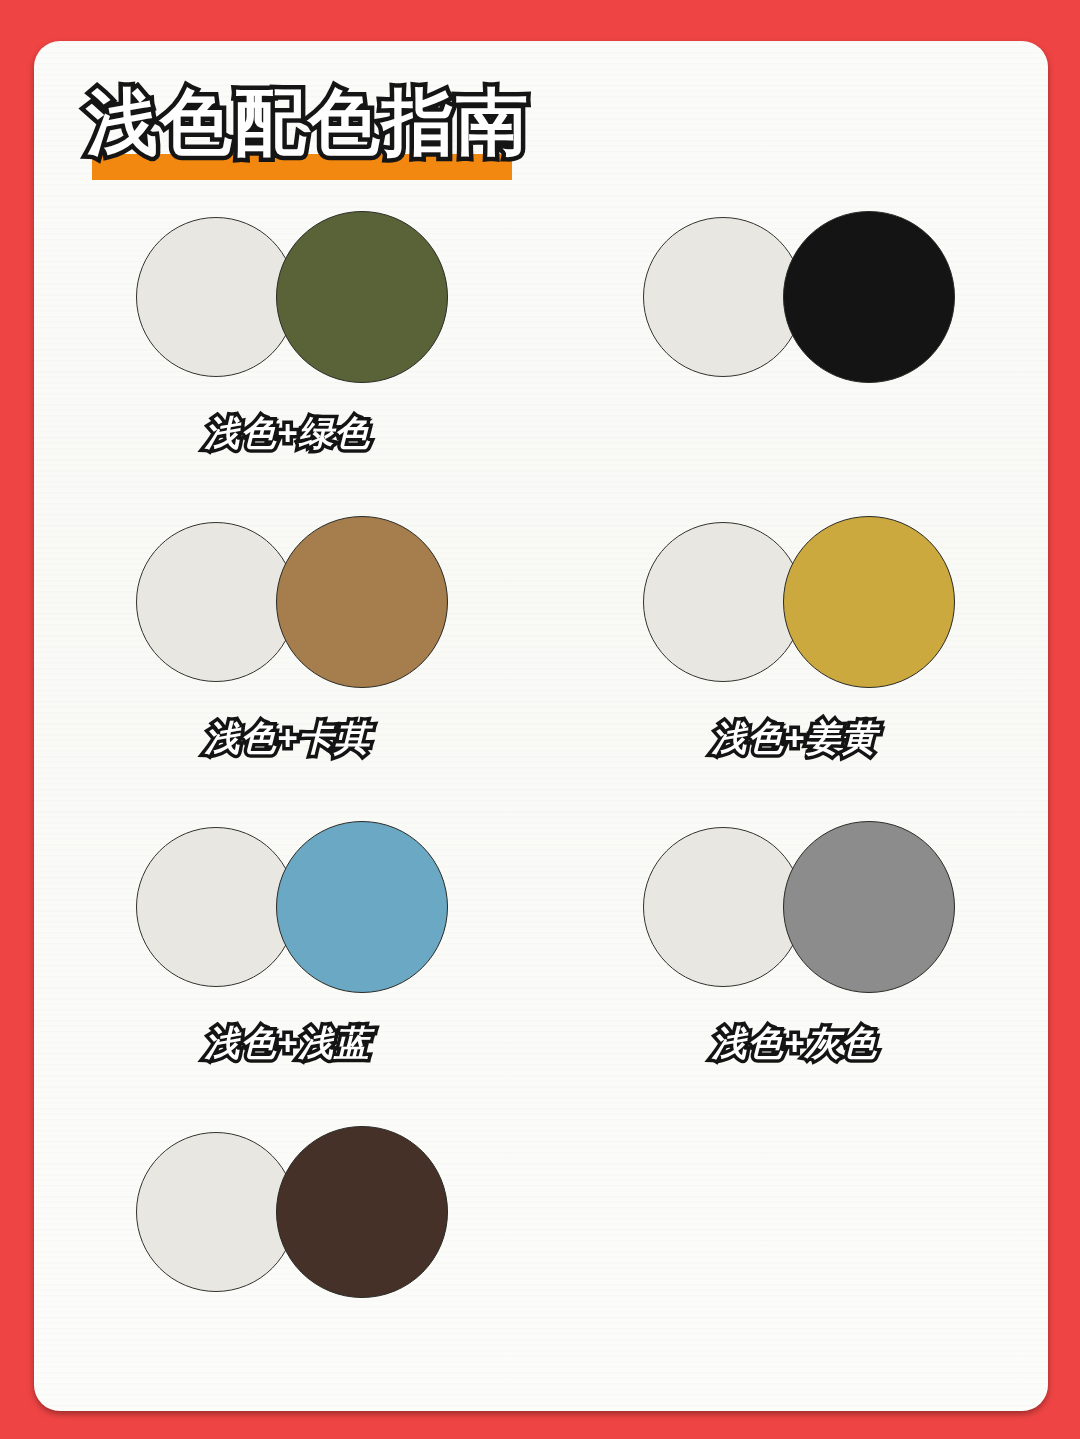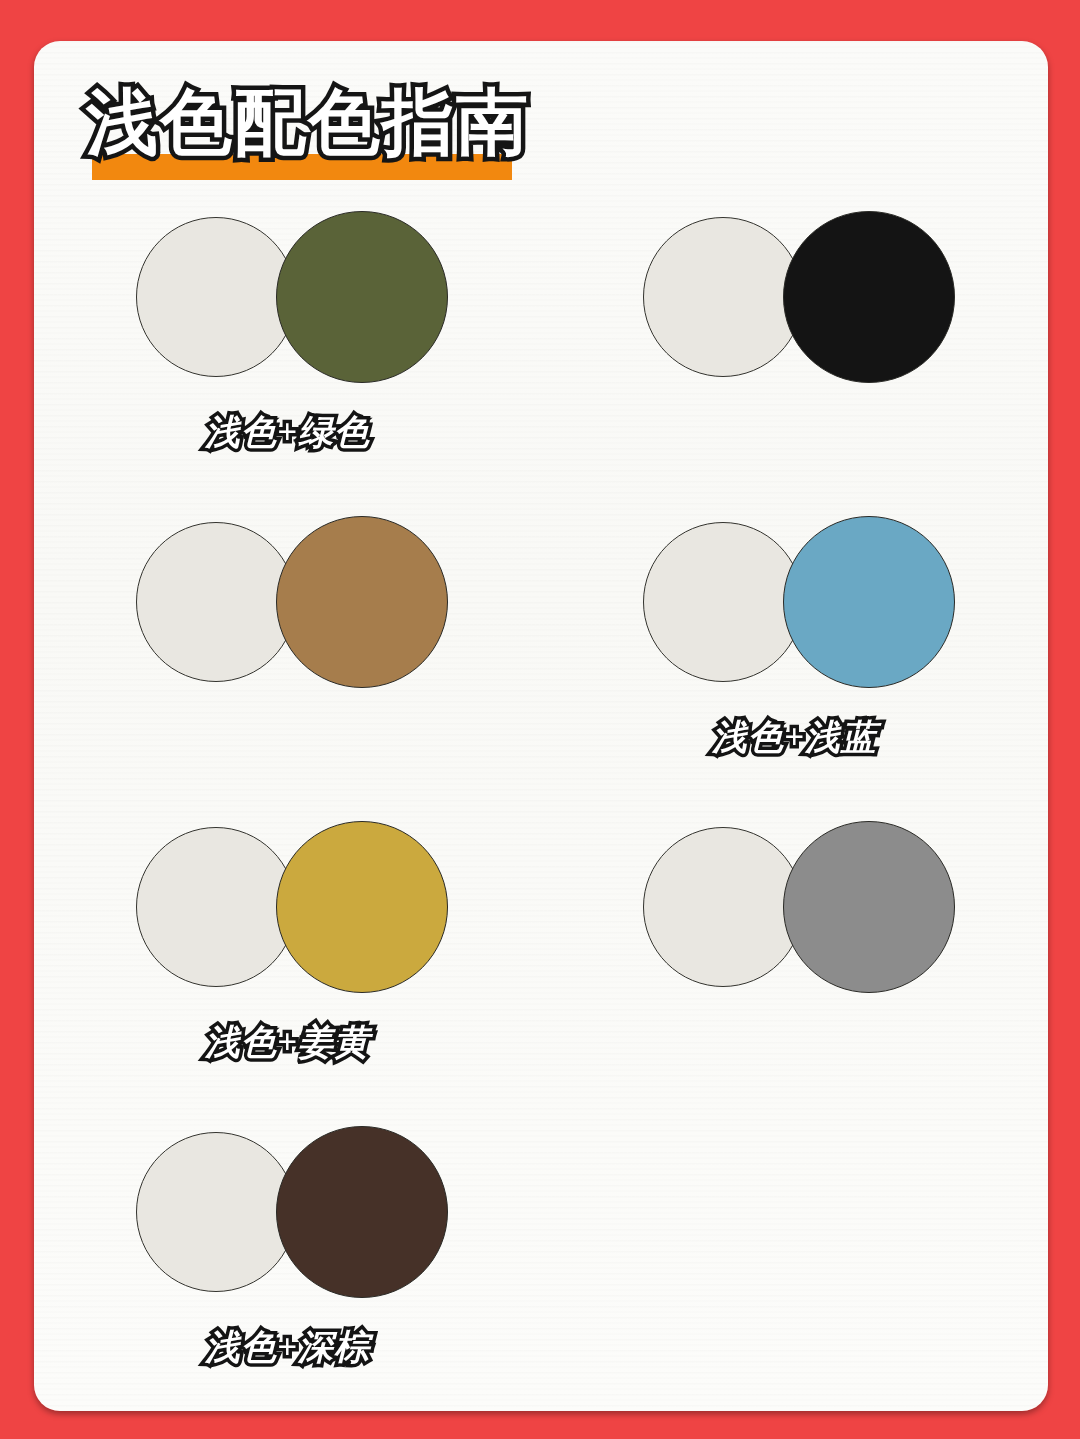--- a/index.html
+++ b/index.html
@@ -130,21 +130,21 @@
     margin-top: 26px;
     font-size: 35px;
     font-weight: bold;
     font-style: italic;
     line-height: 44px;
     letter-spacing: 1px;
     color: #ffffff;
     -webkit-text-stroke: 7px #141414;
     paint-order: stroke fill;
     white-space: nowrap;
-    font-family: Liberation Serif, serif;
+    font-family: Liberation Sans, sans-serif;
   }
 </style>
 </head>
 <body>
 
 <div id="poster" style="background: #ef4444;">
   <div id="card">
 
     <div id="title-block">
       <div id="title-bar" style="background: rgb(242, 136, 15);"></div>
@@ -166,49 +166,50 @@
           <div class="circle circle-light" style="background: rgb(233, 231, 225);"></div>
           <div class="circle circle-accent" style="background: rgb(20, 20, 20);"></div>
         </div>
       </div>
 
       <div class="pair-cell">
         <div class="circles">
           <div class="circle circle-light" style="background: rgb(233, 231, 225);"></div>
           <div class="circle circle-accent" style="background: rgb(166, 125, 76);"></div>
         </div>
+        <div class="pair-label">浅色+卡其</div>
+      </div>
+
+      <div class="pair-cell">
+        <div class="circles">
+          <div class="circle circle-light" style="background: rgb(233, 231, 225);"></div>
+          <div class="circle circle-accent" style="background: rgb(203, 169, 62);"></div>
+        </div>
+        <div class="pair-label">浅色+姜黄</div>
       </div>
 
       <div class="pair-cell">
         <div class="circles">
           <div class="circle circle-light" style="background: rgb(233, 231, 225);"></div>
           <div class="circle circle-accent" style="background: rgb(106, 168, 196);"></div>
         </div>
         <div class="pair-label">浅色+浅蓝</div>
       </div>
 
       <div class="pair-cell">
         <div class="circles">
           <div class="circle circle-light" style="background: rgb(233, 231, 225);"></div>
-          <div class="circle circle-accent" style="background: rgb(203, 169, 62);"></div>
-        </div>
-        <div class="pair-label">浅色+姜黄</div>
-      </div>
-
-      <div class="pair-cell">
-        <div class="circles">
-          <div class="circle circle-light" style="background: rgb(233, 231, 225);"></div>
           <div class="circle circle-accent" style="background: rgb(140, 140, 140);"></div>
         </div>
+        <div class="pair-label">浅色+灰色</div>
       </div>
 
 
       <div class="pair-cell">
         <div class="circles">
           <div class="circle circle-light" style="background: rgb(233, 231, 225);"></div>
           <div class="circle circle-accent" style="background: rgb(70, 49, 40);"></div>
         </div>
-        <div class="pair-label">浅色+深棕</div>
       </div>
 
     </div>
   </div>
 </div>
 
 </body></html>

